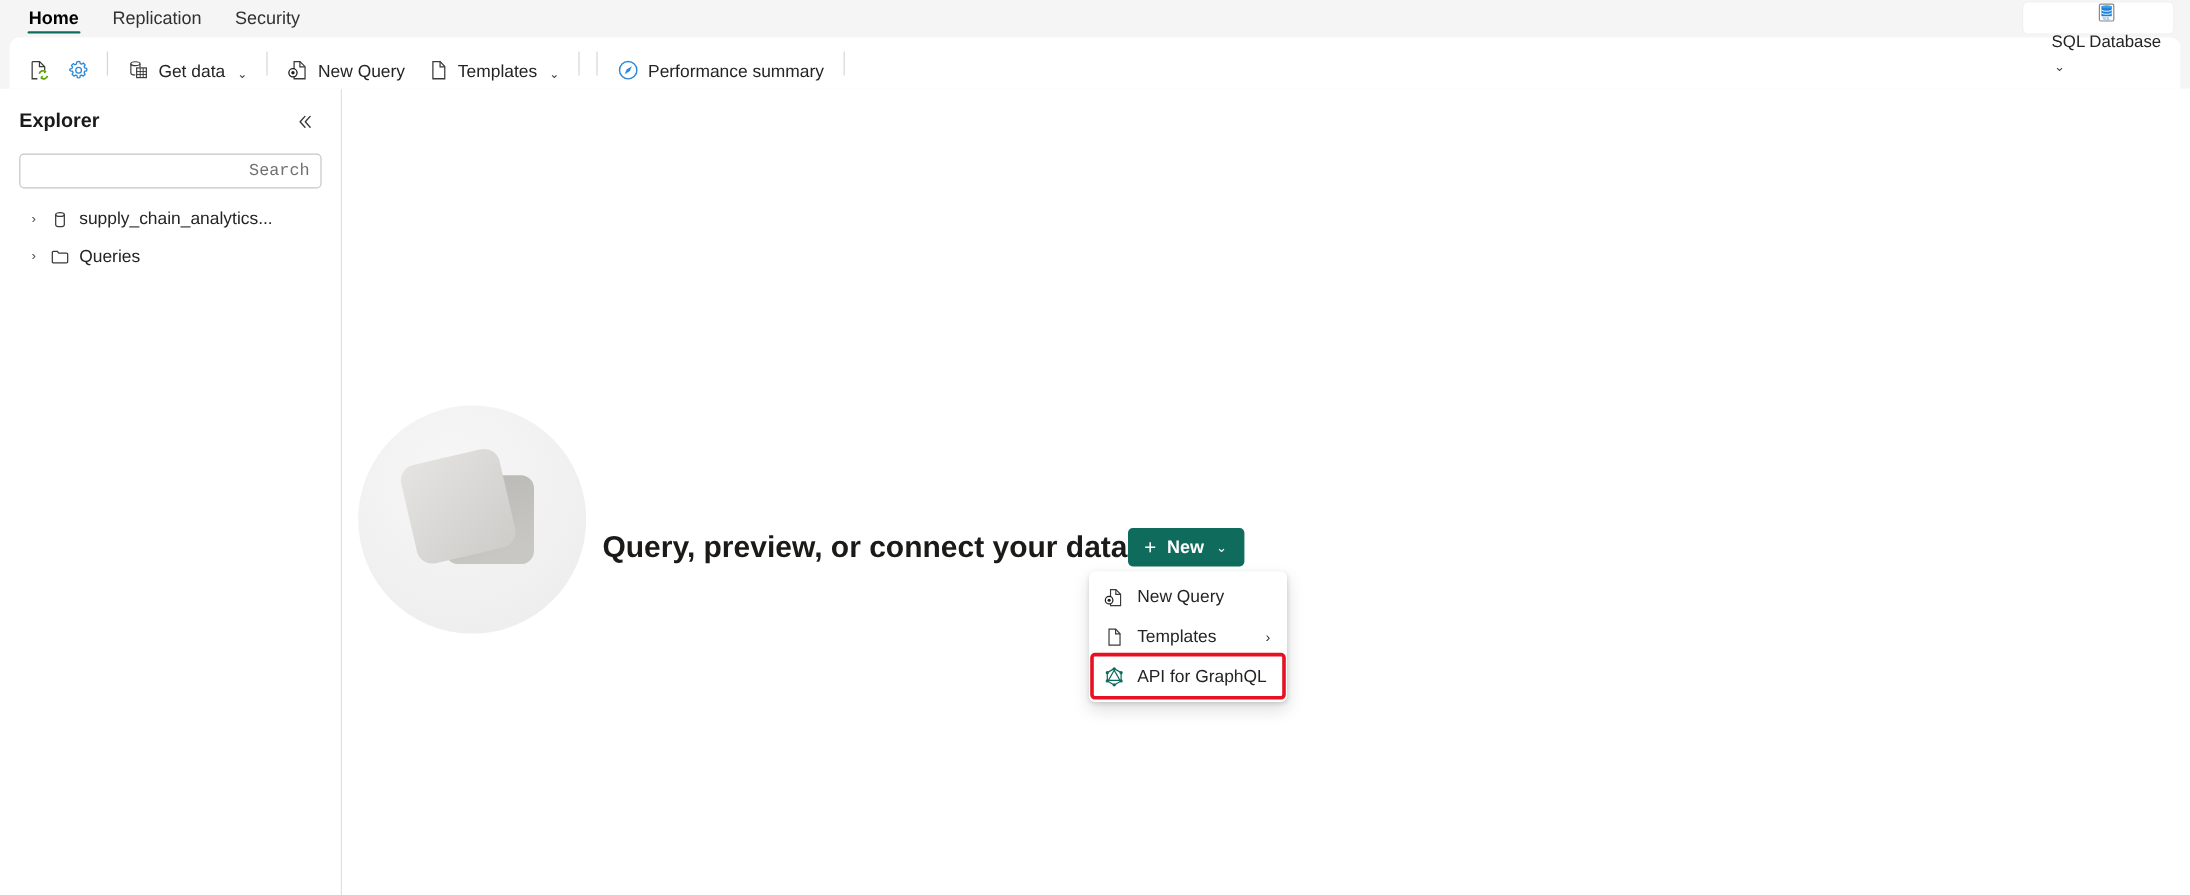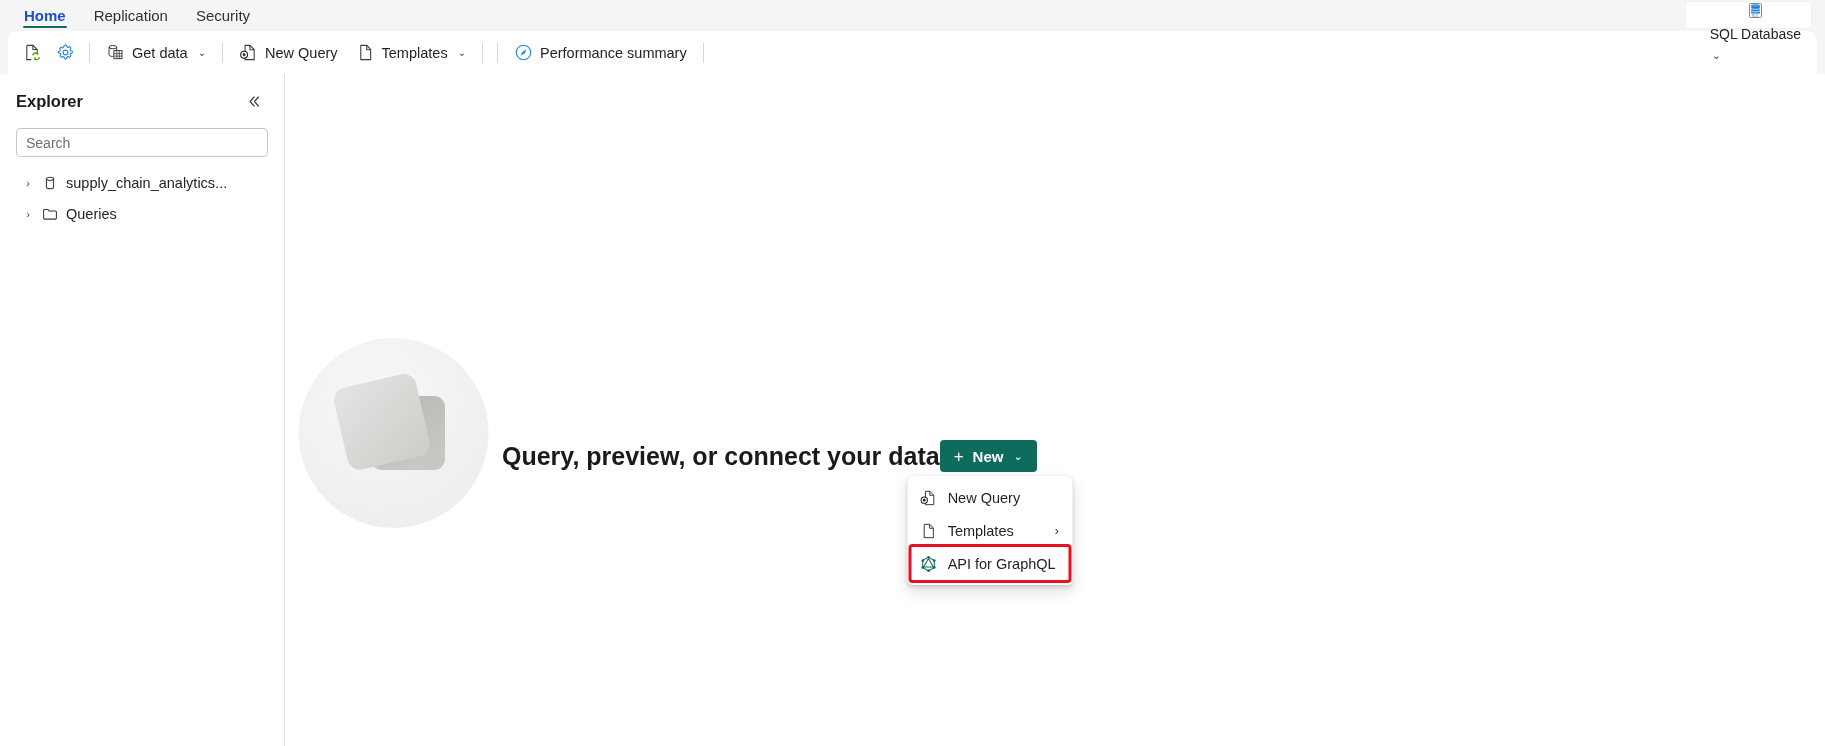--- a/index.html
+++ b/index.html
@@ -18,21 +18,21 @@
     display: flex; align-items: flex-start;
     padding-left: 10px; gap: 0;
     background: #f5f5f5; position: relative;
   }
   .tab {
     position: relative; height: 31px;
     display: flex; align-items: center;
     padding: 0 14px; font-size: 15px; color: #323130;
     cursor: pointer; white-space: nowrap;
   }
-  .tab.active { font-weight: bold; color: #1d4ed8; }
+  .tab.active { font-weight: bold; color: #000000; }
   .tab.active::after {
     content: ""; position: absolute;
     left: 13px; right: 13px; bottom: 3px; height: 2.5px;
     background: #0f6c5d; border-radius: 2px;
   }
   .dbpill {
     position: absolute; right: 14px; top: 2px;
     height: 26px; display: flex; gap: 7px;
     background: #ffffff; border-radius: 4px;
     padding: 0 10px 0 24px; font-size: 14px; color: #242424;
@@ -43,21 +43,21 @@
   
   .toolbar-wrap { flex: 0 0 43px; padding: 0 0 0 8px; background: #f5f5f5; }
   .toolbar {
     height: 43px; background: #ffffff;
     border-radius: 9px 9px 0 0;
     display: flex; align-items: center;
     padding: 0 8px; gap: 0;
     width: calc(100% - 8px);
   }
   .tb-item {
-    display: flex; align-items: center; gap: 7px;
+    display: flex; align-items: flex-end; gap: 7px;
     height: 31px; padding: 0 9px; border-radius: 4px;
     font-size: 14.5px; color: #242424; cursor: pointer; white-space: nowrap;
   }
   .tb-icononly { padding: 0 7px; }
   .tb-sep { width: 1px; height: 20px; background: #d6d6d6; margin: 0 7px; }
   .tb-chev { font-size: 10px; color: #444; margin-left: 3px; }
   .ico { display: inline-flex; align-items: center; justify-content: center; flex: 0 0 auto; }
 
   
   .body { flex: 1 1 auto; display: flex; background: #ffffff; min-height: 0; }
@@ -79,21 +79,21 @@
     width: 24px; height: 24px; display: flex; align-items: center; justify-content: center;
     cursor: pointer; border-radius: 3px; color: #444; font-size: 15px;
   }
   .searchbox {
     margin: 14px 16px 0 16px; height: 29px;
     border: 1px solid #c8c6c4; border-radius: 4px;
     background: #fff; display: flex; align-items: center; padding: 0 9px;
   }
   .searchbox input {
     border: 0; outline: 0; font-size: 14px; width: 100%;
-    font-family: Liberation Sans, sans-serif; color: #242424; background: transparent;
+    font-family: Liberation Mono, monospace; color: #242424; background: transparent; text-align: right;
   }
   .searchbox input::placeholder { color: #707070; }
   .tree { margin-top: 10px; }
   .tree-row {
     display: flex; align-items: center; gap: 8px;
     height: 31px; padding-left: 22px; cursor: pointer; font-size: 14.5px; color: #242424;
   }
   .tw { width: 12px; display: flex; align-items: center; justify-content: center; color: #484644; font-size: 11px; }
   .tree-label { white-space: nowrap; overflow: hidden; text-overflow: ellipsis; }
 

